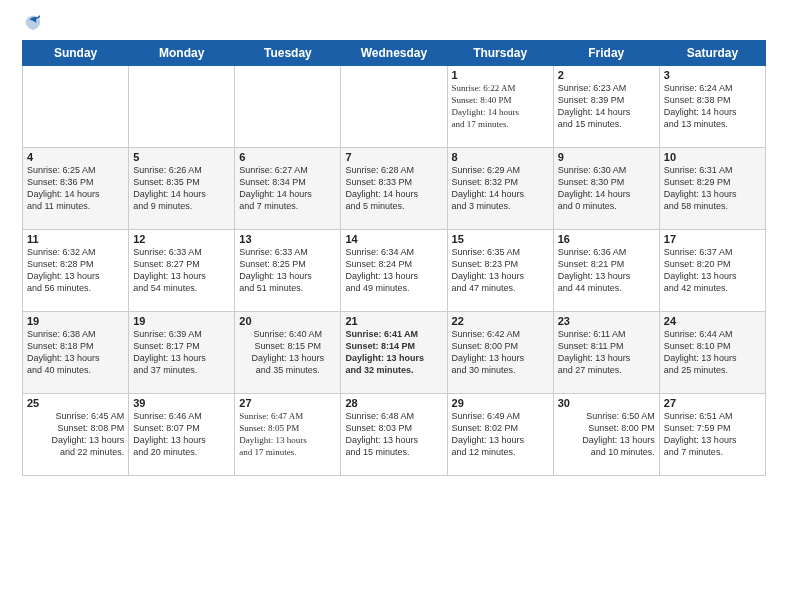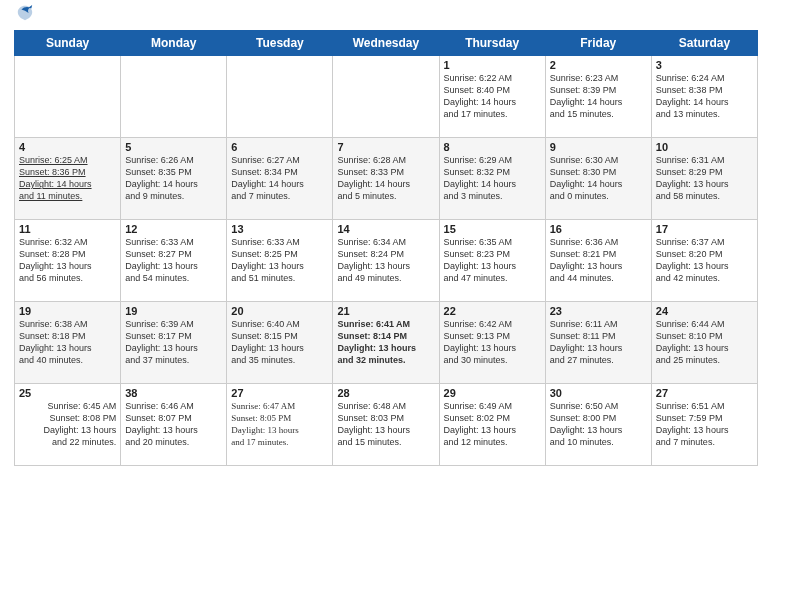--- a/index.html
+++ b/index.html
@@ -6,21 +6,22 @@
     body {
       width: 792px;
       height: 612px;
       font-family: Arial, sans-serif;
       background: #fff;
       overflow: hidden;
     }
     .container {
       width: 772px;
       height: 612px;
-      padding: 4px 14px;
+      padding: 14px 14px;
+      margin-left: 8px;
     }
     .header {
       display: flex;
       align-items: flex-start;
       justify-content: space-between;
       margin-bottom: 8px;
     }
     .logo {
       display: flex;
       align-items: center;
@@ -128,21 +129,21 @@
         </tr>
     </thead>
     <tbody id="calendar-body">
     <tr>
           <td class="empty"></td>
           <td class="empty"></td>
           <td class="empty"></td>
           <td class="empty"></td>
           <td>
             <div class="day-num">1</div>
-            <div class="day-info" style="white-space: pre-line;">Sunrise: 6:22 AM
+            <div class="day-info" style="white-space: pre-line; font-family: Liberation Serif, serif;">Sunrise: 6:22 AM
 Sunset: 8:40 PM
 Daylight: 14 hours
 and 17 minutes.</div>
           </td>
           <td>
             <div class="day-num">2</div>
             <div class="day-info" style="white-space: pre-line;">Sunrise: 6:23 AM
 Sunset: 8:39 PM
 Daylight: 14 hours
 and 15 minutes.</div>
@@ -151,21 +152,21 @@
             <div class="day-num">3</div>
             <div class="day-info" style="white-space: pre-line;">Sunrise: 6:24 AM
 Sunset: 8:38 PM
 Daylight: 14 hours
 and 13 minutes.</div>
           </td>
         </tr>
         <tr>
           <td class="alt-row">
             <div class="day-num">4</div>
-            <div class="day-info" style="white-space: pre-line; text-decoration: underline;">Sunrise: 6:25 AM
+            <div class="day-info" style="white-space: pre-line;">Sunrise: 6:25 AM
 Sunset: 8:36 PM
 Daylight: 14 hours
 and 11 minutes.</div>
           </td>
           <td class="alt-row">
             <div class="day-num">5</div>
             <div class="day-info" style="white-space: pre-line;">Sunrise: 6:26 AM
 Sunset: 8:35 PM
 Daylight: 14 hours
 and 9 minutes.</div>
@@ -267,36 +268,36 @@
           </td>
           <td class="alt-row">
             <div class="day-num">19</div>
             <div class="day-info" style="white-space: pre-line;">Sunrise: 6:39 AM
 Sunset: 8:17 PM
 Daylight: 13 hours
 and 37 minutes.</div>
           </td>
           <td class="alt-row">
             <div class="day-num">20</div>
-            <div class="day-info" style="white-space: pre-line;">Sunrise: 6:40 AM
+            <div class="day-info" style="white-space: pre-line; text-align: center;">Sunrise: 6:40 AM
 Sunset: 8:15 PM
 Daylight: 13 hours
 and 35 minutes.</div>
           </td>
           <td class="alt-row">
             <div class="day-num">21</div>
             <div class="day-info" style="white-space: pre-line; font-weight: bold;">Sunrise: 6:41 AM
 Sunset: 8:14 PM
 Daylight: 13 hours
 and 32 minutes.</div>
           </td>
           <td class="alt-row">
             <div class="day-num">22</div>
             <div class="day-info" style="white-space: pre-line;">Sunrise: 6:42 AM
-Sunset: 9:13 PM
+Sunset: 8:00 PM
 Daylight: 13 hours
 and 30 minutes.</div>
           </td>
           <td class="alt-row">
             <div class="day-num">23</div>
             <div class="day-info" style="white-space: pre-line;">Sunrise: 6:11 AM
 Sunset: 8:11 PM
 Daylight: 13 hours
 and 27 minutes.</div>
           </td>
@@ -310,21 +311,21 @@
         </tr>
         <tr>
           <td>
             <div class="day-num">25</div>
             <div class="day-info" style="white-space: pre-line; text-align: right;">Sunrise: 6:45 AM
 Sunset: 8:08 PM
 Daylight: 13 hours
 and 22 minutes.</div>
           </td>
           <td>
-            <div class="day-num">38</div>
+            <div class="day-num">39</div>
             <div class="day-info" style="white-space: pre-line;">Sunrise: 6:46 AM
 Sunset: 8:07 PM
 Daylight: 13 hours
 and 20 minutes.</div>
           </td>
           <td>
             <div class="day-num">27</div>
             <div class="day-info" style="white-space: pre-line; font-family: Liberation Serif, serif;">Sunrise: 6:47 AM
 Sunset: 8:05 PM
 Daylight: 13 hours
@@ -339,21 +340,21 @@
           </td>
           <td>
             <div class="day-num">29</div>
             <div class="day-info" style="white-space: pre-line;">Sunrise: 6:49 AM
 Sunset: 8:02 PM
 Daylight: 13 hours
 and 12 minutes.</div>
           </td>
           <td>
             <div class="day-num">30</div>
-            <div class="day-info" style="white-space: pre-line;">Sunrise: 6:50 AM
+            <div class="day-info" style="white-space: pre-line; text-align: right;">Sunrise: 6:50 AM
 Sunset: 8:00 PM
 Daylight: 13 hours
 and 10 minutes.</div>
           </td>
           <td>
             <div class="day-num">27</div>
             <div class="day-info" style="white-space: pre-line;">Sunrise: 6:51 AM
 Sunset: 7:59 PM
 Daylight: 13 hours
 and 7 minutes.</div>

